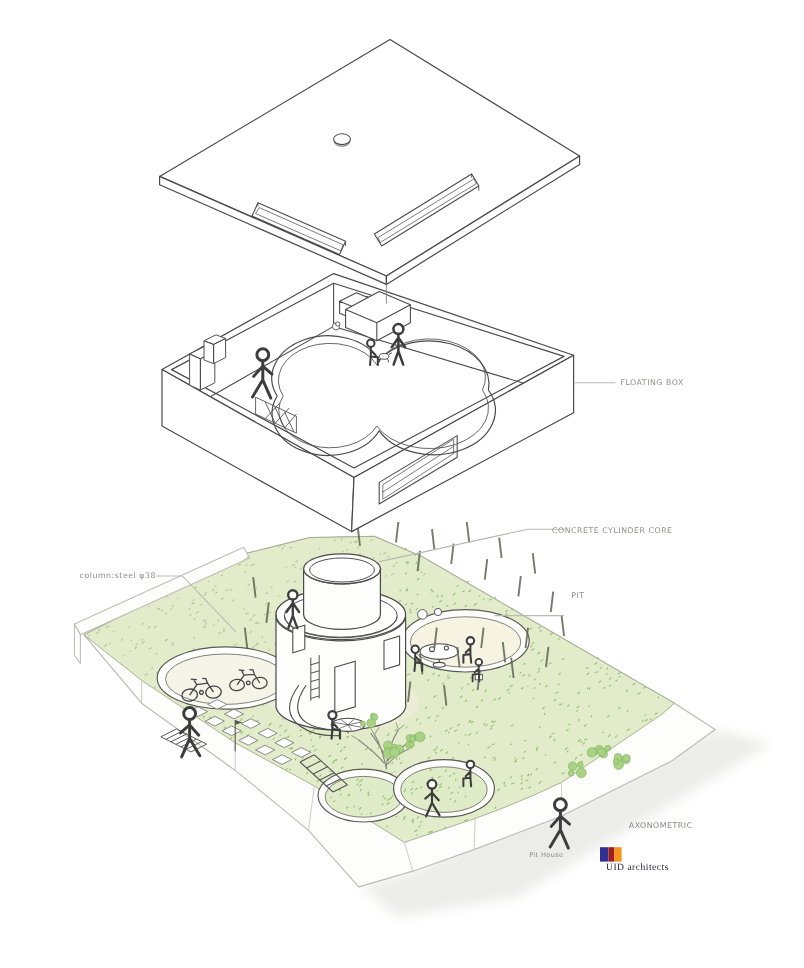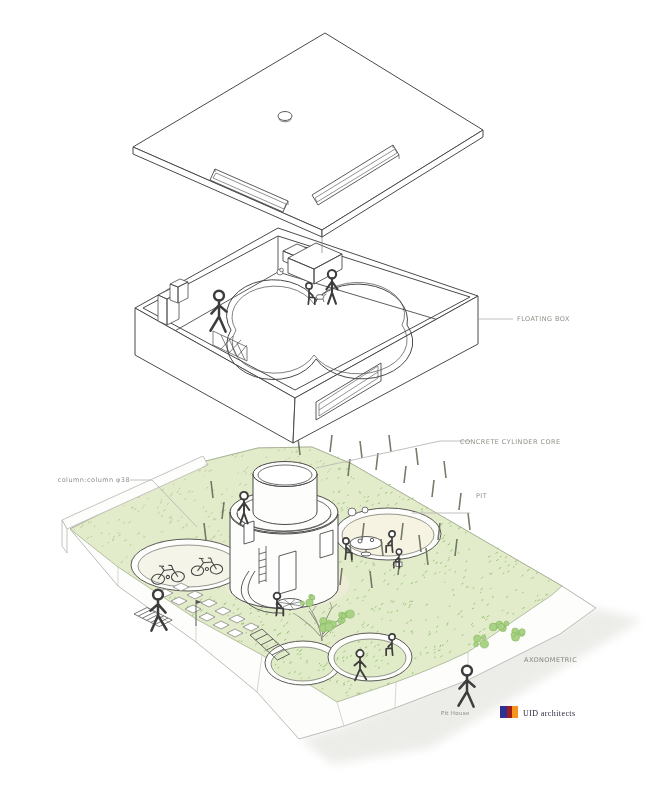--- a/index.html
+++ b/index.html
@@ -5,23 +5,23 @@
   html,body{margin:0;padding:0;background:#ffffff;}
   #stage{position:relative;width:668px;height:807px;background:#ffffff;overflow:hidden;
          font-family:"DejaVu Sans","Liberation Sans",sans-serif;}
   #art{position:absolute;left:0;top:0;}
   .lbl{position:absolute;font-size:6.5px;letter-spacing:.45px;color:#908f88;white-space:nowrap;}
   .lbl-right{text-align:right;}
   #lbl-floating-box{left:517px;top:315px;}
   #lbl-ccc{left:460px;top:438px;}
   #lbl-pit{left:476px;top:492px;}
   #lbl-column{left:40px;top:476px;width:90px;}
-  #lbl-axon{left:524px;top:656px;color:#85857e;}
+  #lbl-axon{left:524px;top:684px;color:#85857e;}
   #footer-project{position:absolute;left:441px;top:710px;font-size:5.5px;color:#8a8a84;letter-spacing:.3px;}
-  #footer-brand{position:absolute;left:500px;top:706px;display:flex;align-items:flex-end;}
+  #footer-brand{position:absolute;left:500px;top:706px;display:flex;align-items:flex-start;flex-direction:column;}
   .logo{display:flex;height:12px;}
   .logo span{display:block;height:12px;}
   .logo .b1{width:7px;background:#2e3192;}
   .logo .b2{width:5px;background:#a01d20;}
   .logo .b3{width:6px;background:#f7941d;}
   #firm-name{margin-left:5px;font-family:"Liberation Serif","DejaVu Serif",serif;
              font-size:8px;color:#26263e;letter-spacing:.4px;}
   .pp{stroke:#3d3d3d;stroke-width:1.3;fill:none;stroke-linecap:round;stroke-linejoin:round;}
   .pp circle{fill:#fff;}
 </style>
@@ -1121,21 +1121,21 @@
     <path d="M130,480 L152,480 L197,527"></path>
     <path d="M479,319 L513,319"></path>
     <path d="M316,468 L440,441 L471,441"></path>
     <path d="M412,513 L470,513"></path>
   </g>
 </svg>
 
 <span class="lbl" id="lbl-floating-box">FLOATING BOX</span>
 <span class="lbl" id="lbl-ccc">CONCRETE CYLINDER CORE</span>
 <span class="lbl" id="lbl-pit">PIT</span>
-<span class="lbl lbl-right" id="lbl-column">column:column φ38</span>
+<span class="lbl lbl-right" id="lbl-column">column:steel φ38</span>
 <span class="lbl" id="lbl-axon">AXONOMETRIC</span>
 
 <span id="footer-project">Pit House</span>
 <div id="footer-brand">
   <span class="logo">
         <span class="b1"></span>
         <span class="b2"></span>
         <span class="b3"></span>
       </span>
   <span id="firm-name">UID architects</span>

